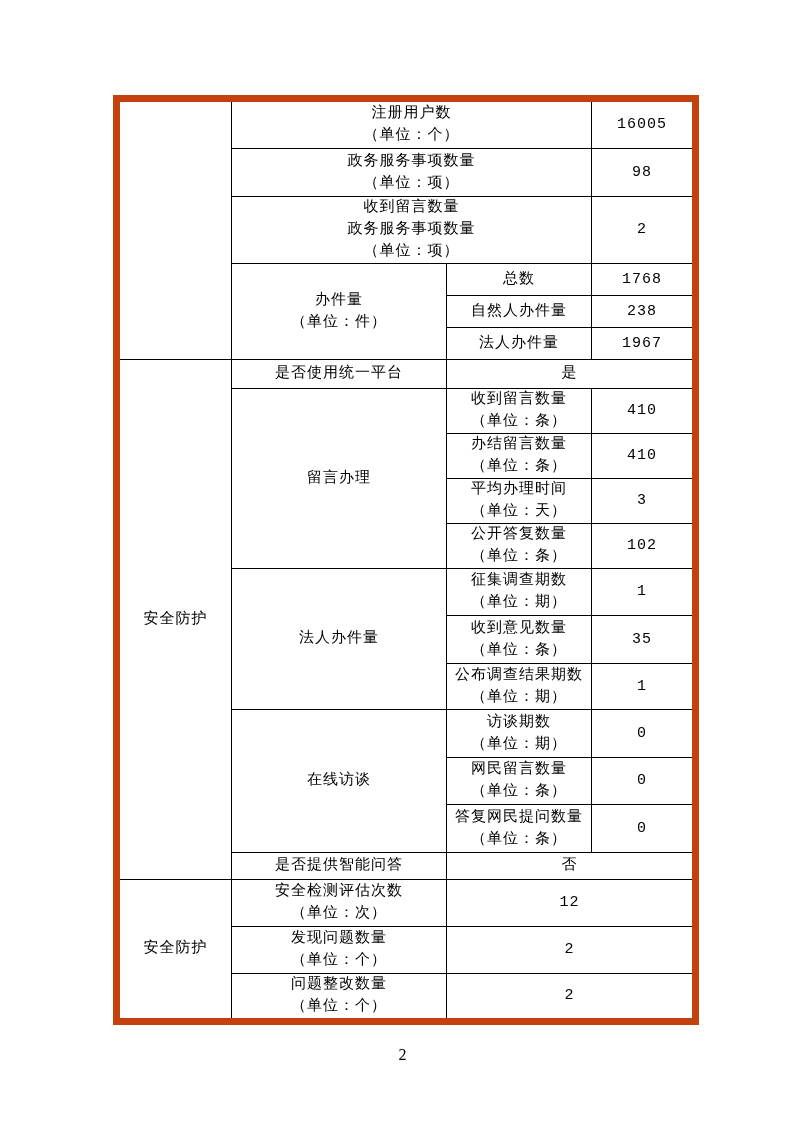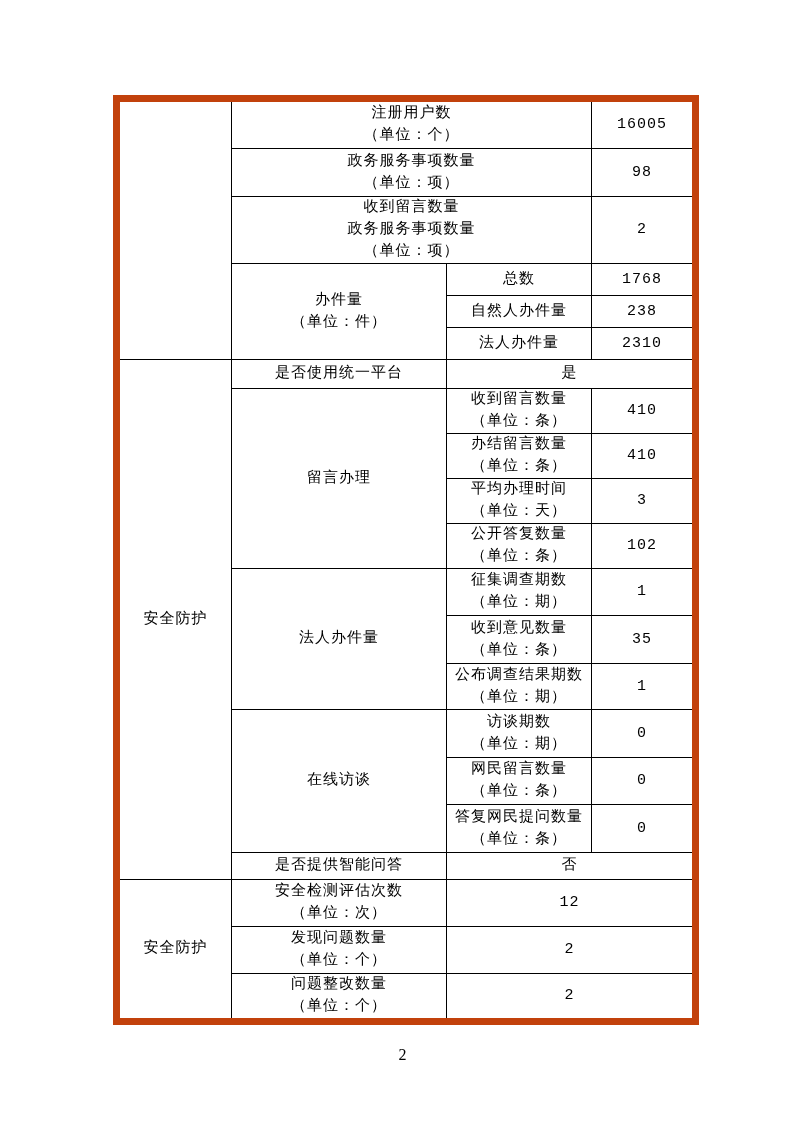--- a/index.html
+++ b/index.html
@@ -83,21 +83,21 @@
 （单位：件）</td>
       <td class="c-sub">总数</td>
       <td class="c-val">1768</td>
     </tr>
     <tr style="height:32px">
       <td class="c-sub">自然人办件量</td>
       <td class="c-val">238</td>
     </tr>
     <tr style="height:32px">
       <td class="c-sub">法人办件量</td>
-      <td class="c-val">2310</td>
+      <td class="c-val">1967</td>
     </tr>
 
     <tr style="height:29px">
       <td rowspan="12" class="c-group">安全防护</td>
       <td class="c-item">是否使用统一平台</td>
       <td colspan="2" class="c-val">是</td>
     </tr>
     <tr style="height:45px">
       <td rowspan="4" class="c-item">留言办理</td>
       <td class="c-sub">收到留言数量

